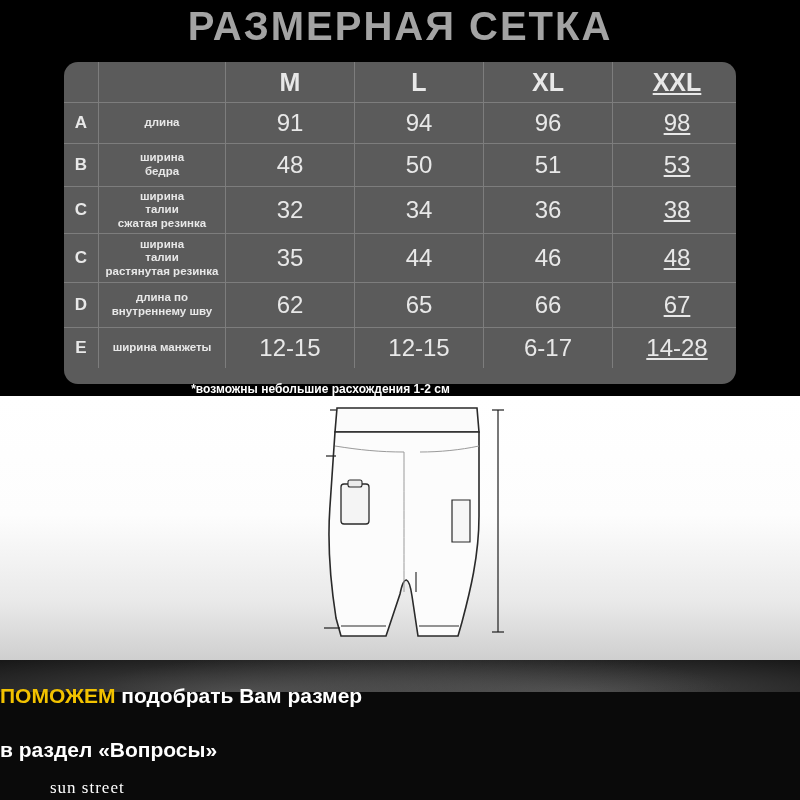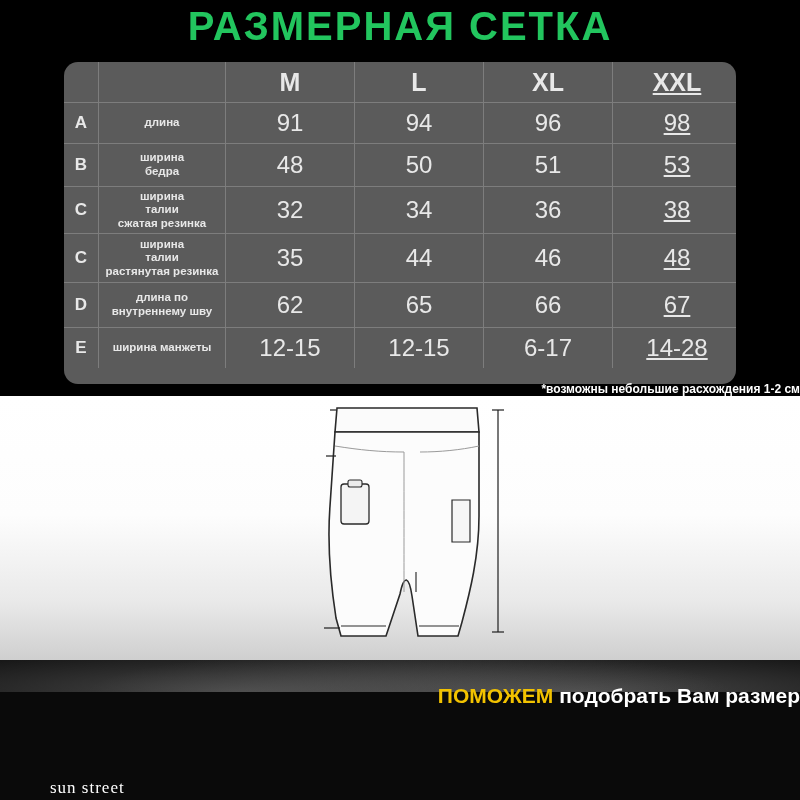--- a/index.html
+++ b/index.html
@@ -22,21 +22,21 @@
     width: 800px;
     height: 396px;
     background: #000000;
   }
 
   .main-title {
     position: absolute;
     left: 0; top: 4px;
     width: 800px;
     text-align: center;
-    color: #22c55e;
+    color: #a3a3a3;
     font-size: 40px;
     font-weight: bold;
     letter-spacing: 2px;
     font-family: "Liberation Sans", sans-serif;
     white-space: nowrap;
   }
 
   .table-wrap {
     position: absolute;
     left: 64px;
@@ -109,22 +109,22 @@
   .row-b td { height: 42px; }
   .row-c1 td { height: 46px; }
   .row-c2 td { height: 48px; }
   .row-d td { height: 44px; }
   .row-e td { height: 40px; }
 
   .note {
     position: absolute;
     left: 0;
     top: 382px;
-    width: 800px;
-    text-align: right;
+    width: 641px;
+    text-align: center;
     color: #ffffff;
     font-size: 12px;
     font-weight: bold;
   }
 
   
   .mid-section {
     position: absolute;
     left: 0; top: 396px;
     width: 800px;
@@ -152,21 +152,21 @@
     width: 800px;
     height: 60px;
     background: radial-gradient(ellipse at 30% 100%, rgba(120,120,120,0.55) 0%, rgba(0,0,0,0) 62%),
                 radial-gradient(ellipse at 72% 100%, rgba(150,150,150,0.45) 0%, rgba(0,0,0,0) 60%);
   }
 
   .cta {
     position: absolute;
     left: 0;
     width: 800px;
-    text-align: right;
+    text-align: left;
     color: #f2c200;
     font-size: 21px;
     font-weight: bold;
   }
   .cta span.white { color: #ffffff; }
   .cta-1 { top: 24px; }
   .cta-2 { top: 51px; }
   .cta-3 { top: 78px; color: #ffffff; }
 
   .brand {
@@ -321,16 +321,17 @@
   </svg>
 
 </div>
 
 <div class="bottom-section">
   <div class="smoke"></div>
 
   <div class="cta cta-1">
     <span>ПОМОЖЕМ</span><span class="white"> подобрать Вам размер</span>
   </div>
+  <div class="cta cta-3">в раздел «Вопросы»</div>
 
   <div class="brand">sun street</div>
 
 </div>
 
 </body></html>

